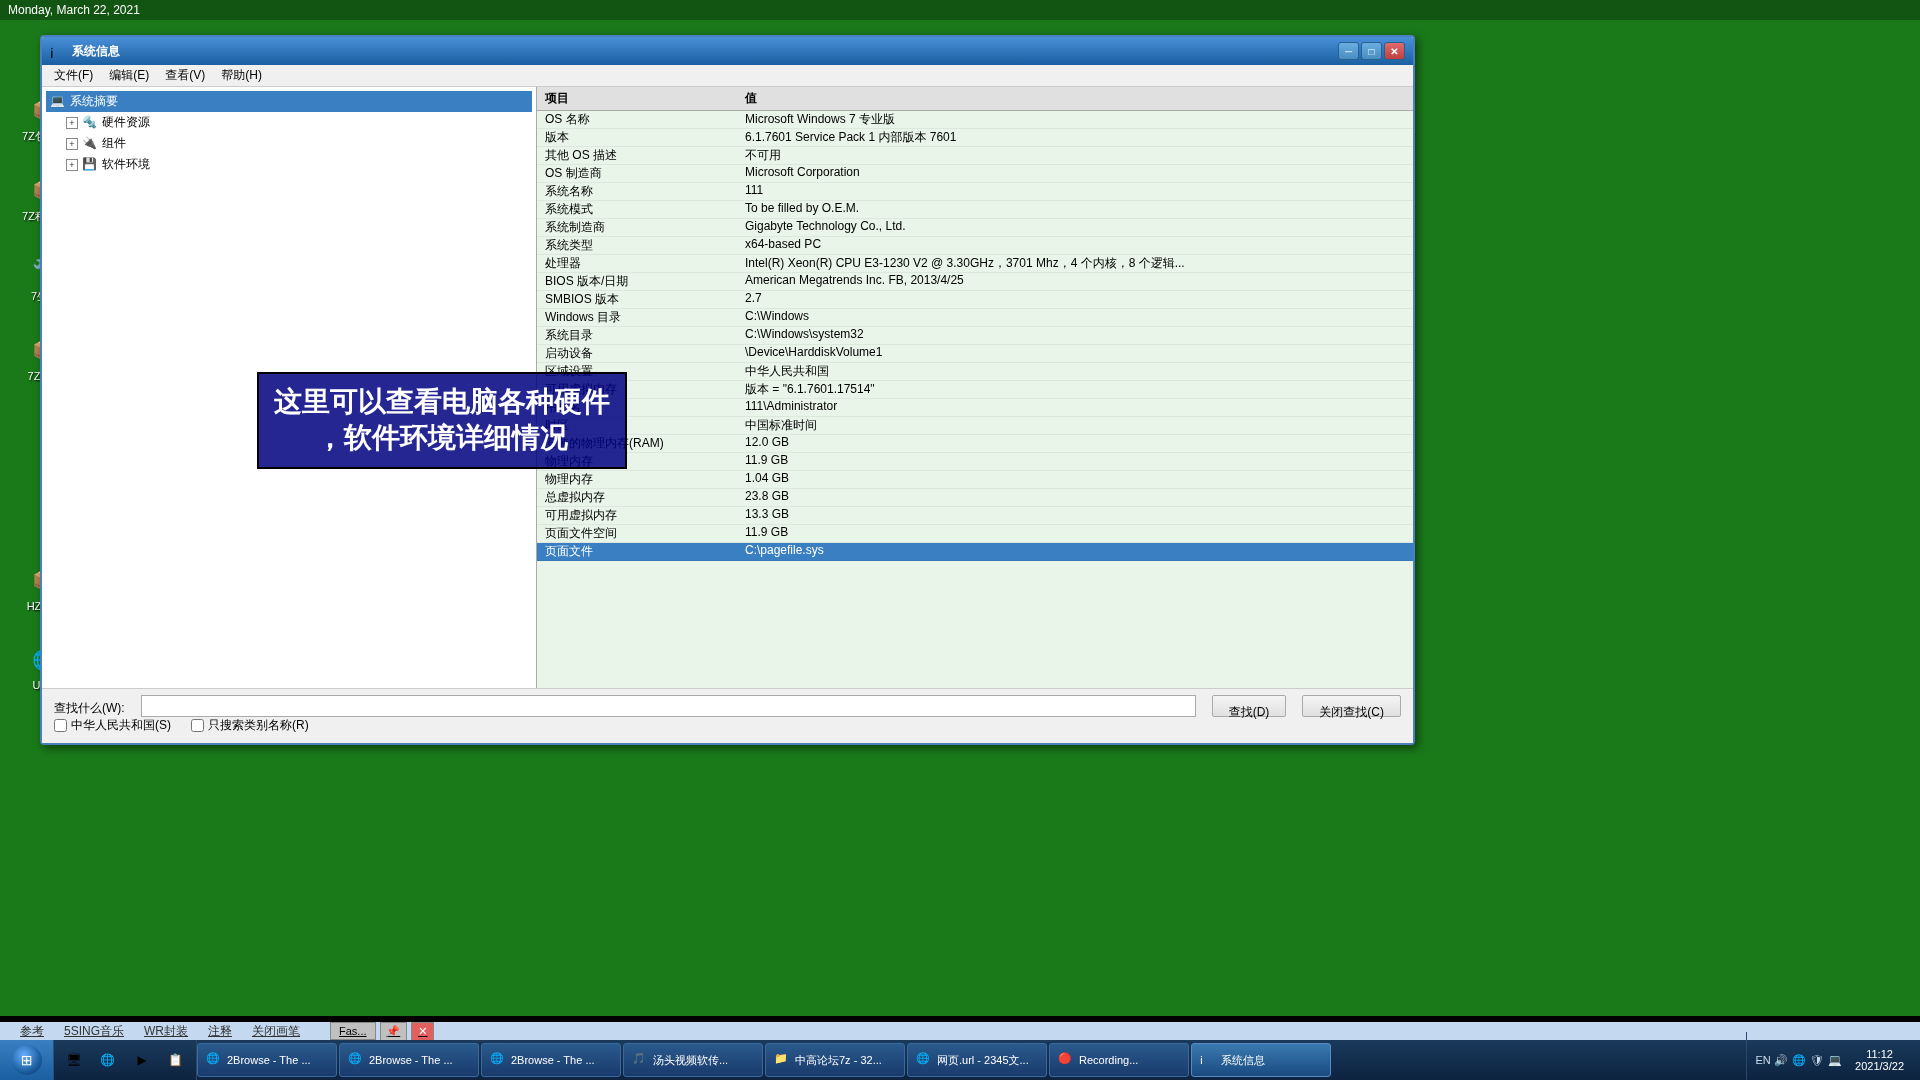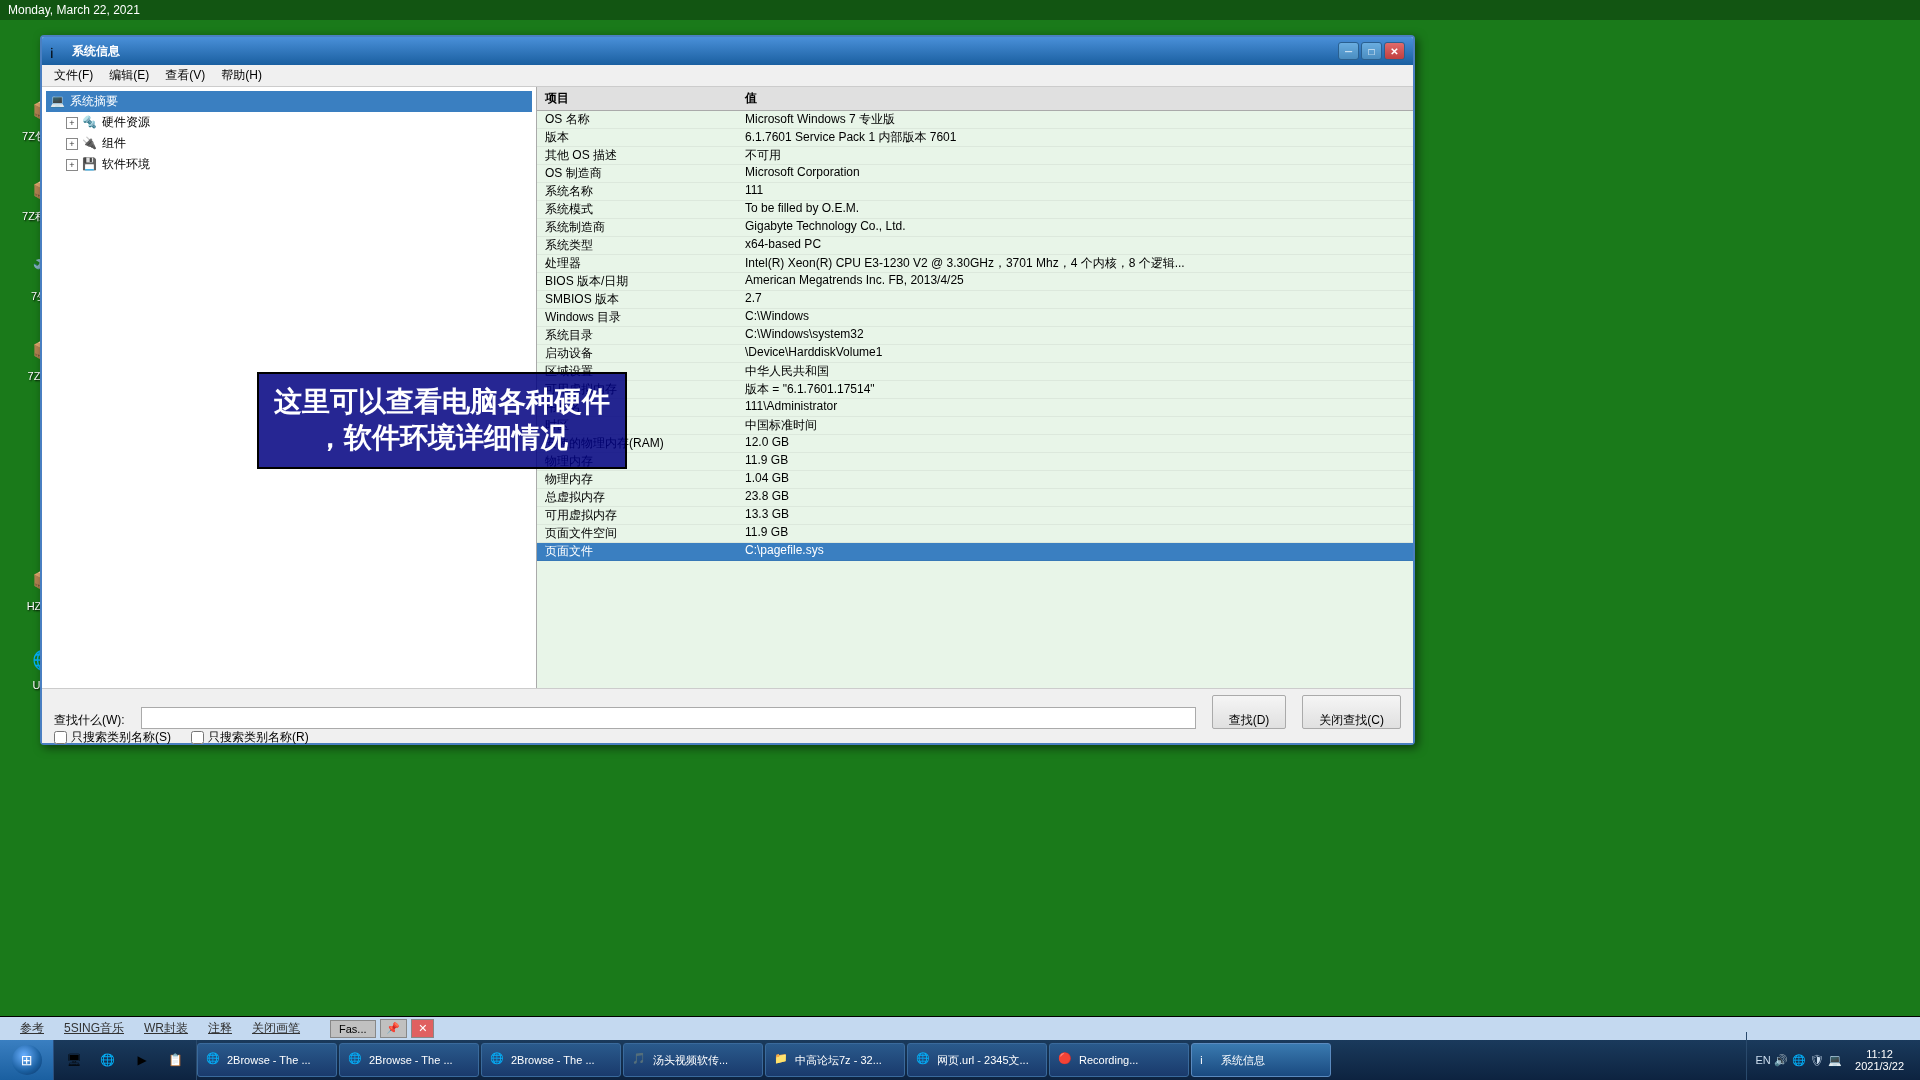--- a/index.html
+++ b/index.html
@@ -364,21 +364,21 @@
       flex: 1;
       height: 22px;
       border: 1px solid #aaa;
       padding: 0 4px;
       font-size: 12px;
       background: #fff;
     }
 
     #search-btn, #close-search-btn {
       height: 22px;
-      padding: 16px 16px;
+      padding: 8px 16px;
       font-size: 12px;
       background: linear-gradient(to bottom, #f5f5f5 0%, #e0e0e0 100%);
       border: 1px solid #aaa;
       cursor: pointer;
       border-radius: 2px;
     }
 
     #search-options {
       display: flex;
       align-items: center;
@@ -441,21 +441,22 @@
     #taskbar-bottom-links {
       position: absolute;
       bottom: 40px;
       width: 100%;
       height: 24px;
       background: #c4d9f0;
       display: flex;
       align-items: center;
       padding: 0 20px;
       gap: 20px;
-      border-top: 1px solid #000000;
+      border-top: 6px solid #000000;
+      text-decoration: underline;
     }
 
     .bottom-link {
       font-size: 12px;
       color: #333;
       cursor: pointer;
       text-decoration: underline;
     }
   </style>
 </head>
@@ -656,21 +657,21 @@
     <div id="window-bottom">
       <div id="search-row">
         <span id="search-label">查找什么(W):</span>
         <input type="text" id="search-input" style="">
         <button id="search-btn">查找(D)</button>
         <button id="close-search-btn">关闭查找(C)</button>
       </div>
       <div id="search-options">
         <label class="checkbox-label">
           <input type="checkbox" style="">
-          <span>只搜索类别名称(S)</span>
+          <span>中华人民共和国(S)</span>
         </label>
         <label class="checkbox-label">
           <input type="checkbox" style="">
           <span>只搜索类别名称(R)</span>
         </label>
       </div>
     </div>
   </div>
 
   <div id="taskbar-bottom-links">

